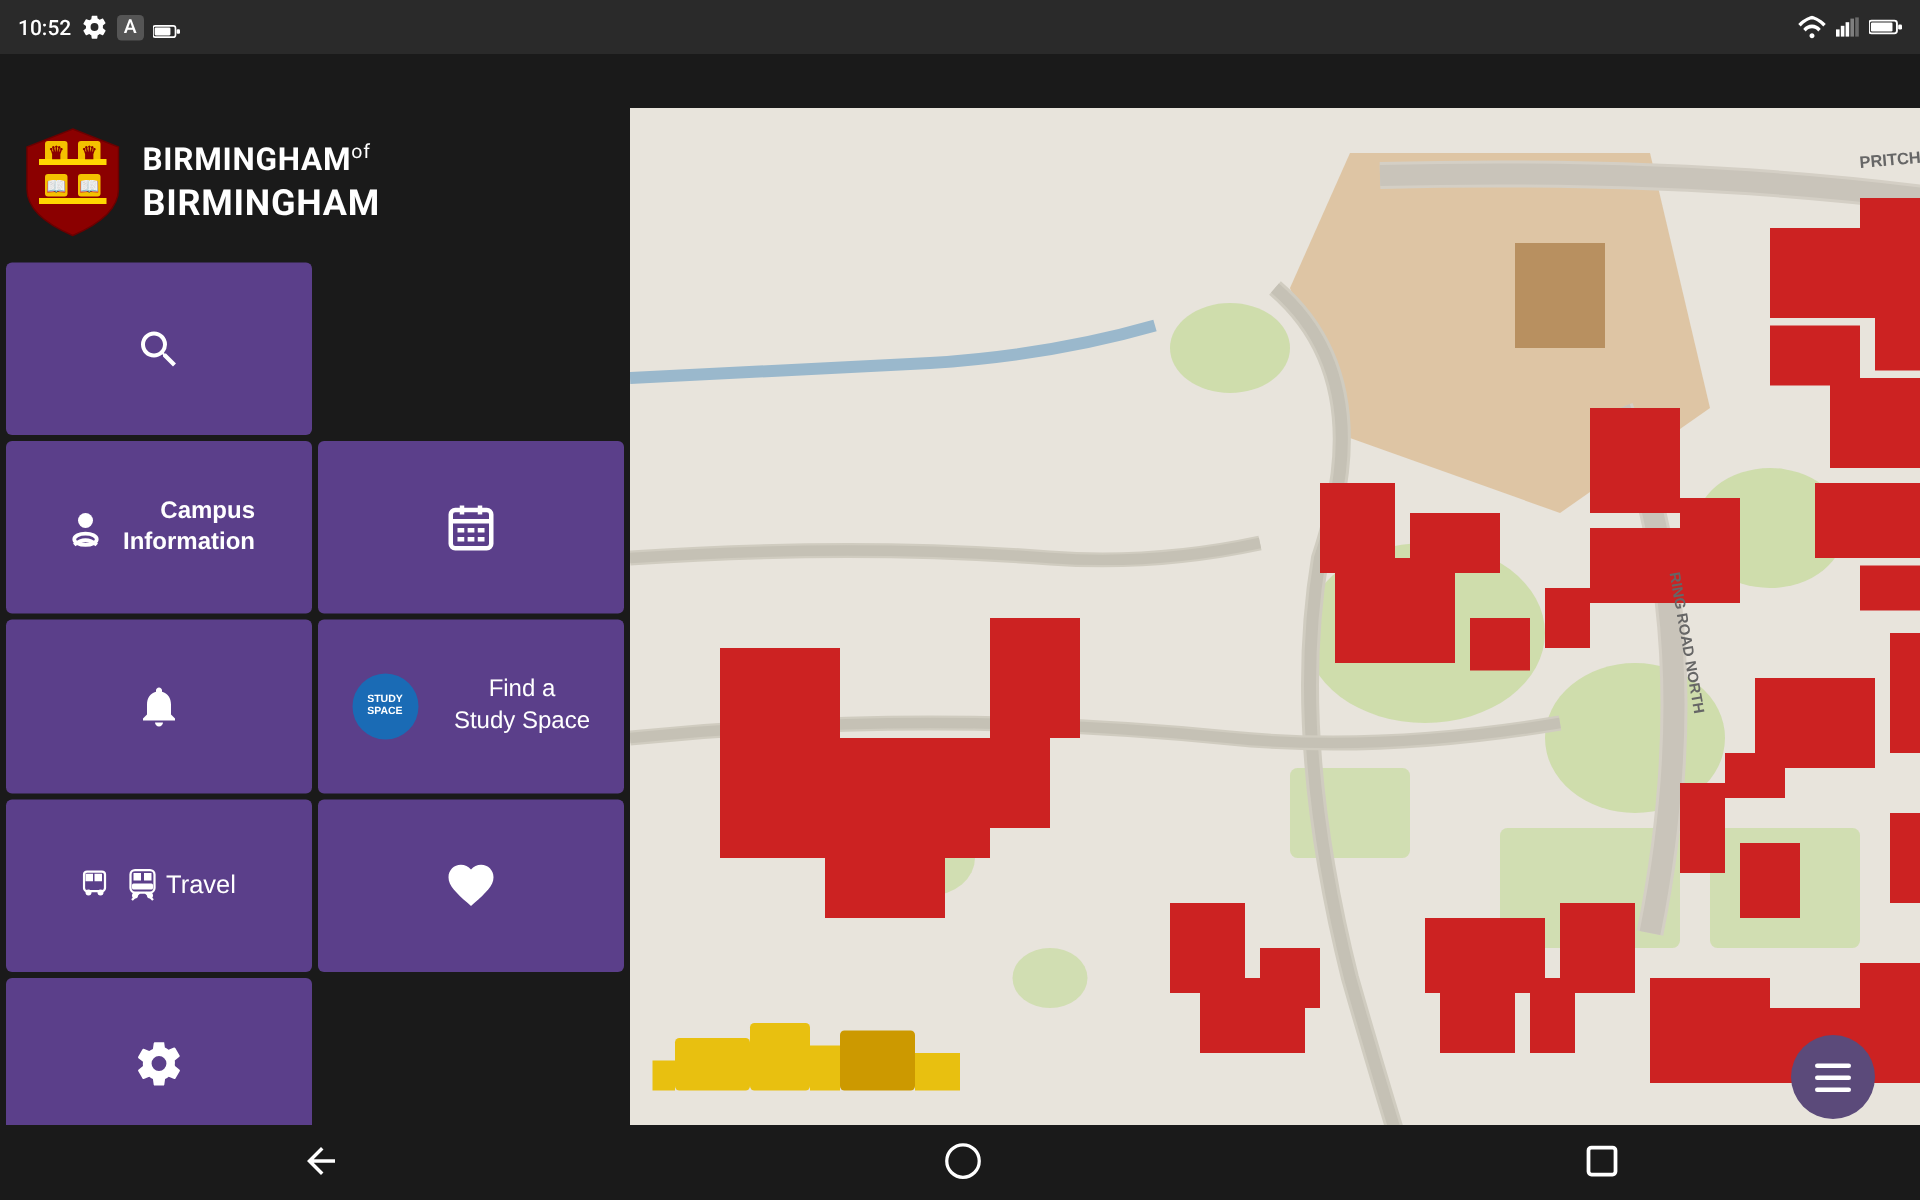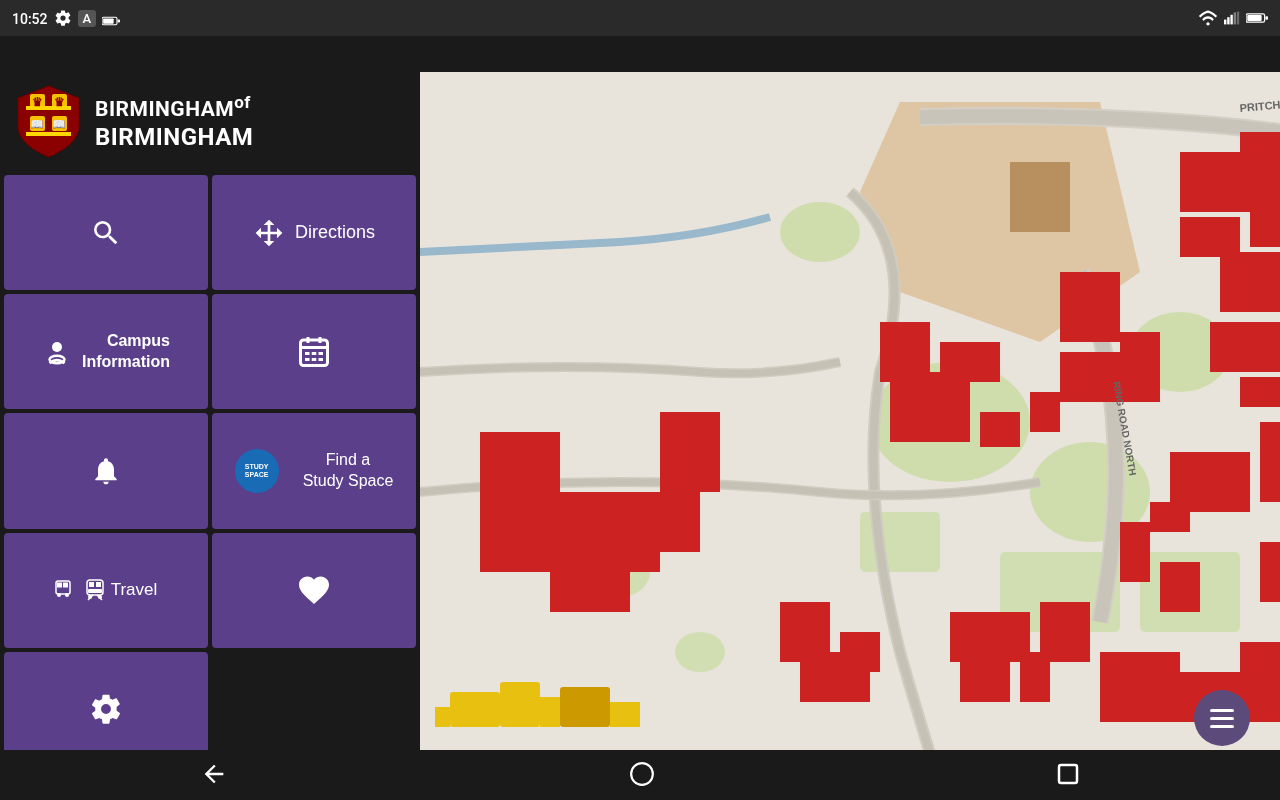--- a/index.html
+++ b/index.html
@@ -204,39 +204,33 @@
         <rect x="36" y="10" width="15" height="15" rx="2" fill="#FFD700" opacity="0.9"></rect>
         <rect x="14" y="32" width="15" height="15" rx="2" fill="#FFD700" opacity="0.9"></rect>
         <rect x="36" y="32" width="15" height="15" rx="2" fill="#FFD700" opacity="0.9"></rect>
         <text x="21.5" y="22" text-anchor="middle" font-size="12" fill="#8B0000" font-weight="bold">♛</text>
         <text x="43.5" y="22" text-anchor="middle" font-size="12" fill="#8B0000" font-weight="bold">♛</text>
         <text x="21.5" y="44" text-anchor="middle" font-size="11" fill="#8B0000" font-weight="bold">📖</text>
         <text x="43.5" y="44" text-anchor="middle" font-size="11" fill="#8B0000" font-weight="bold">📖</text>
       </svg>
       <div>
         <div style="color:white;font-size:21px;font-weight:700;line-height:1.25;letter-spacing:0.5px;">
-          <span>BIRMINGHAM</span><sup style="font-size:17px;font-weight:700;">of</sup>
+          <span>BIRMINGHAM</span><sup style="font-size:13px;font-weight:400;">of</sup>
         </div>
         <div style="color:white;font-size:24px;font-weight:700;letter-spacing:0.5px;">BIRMINGHAM</div>
       </div>
     </div>
 
     <div class="grid-container">
 
       <div class="grid-row">
         <button class="btn" style="flex:0 0 calc(50% - 2px);">
           <svg width="32" height="32" viewBox="0 0 24 24" fill="white">
             <path d="M15.5 14h-.79l-.28-.27A6.47 6.47 0 0 0 16 9.5 6.5 6.5 0 1 0 9.5 16c1.61 0 3.09-.59 4.23-1.57l.27.28v.79l5 4.99L20.49 19l-4.99-5zm-6 0C7.01 14 5 11.99 5 9.5S7.01 5 9.5 5 14 7.01 14 9.5 11.99 14 9.5 14z"></path>
           </svg>
-        </button>
-        <button class="btn" style="flex:1;">
-          <svg width="32" height="32" viewBox="0 0 24 24" fill="white">
-            <path d="M12 2L8 6h3v5H6V8l-4 4 4 4v-3h5v5h-3l4 4 4-4h-3v-5h5v3l4-4-4-4v3h-5V6h3z"></path>
-          </svg>
-          <span style="font-size:18px;font-weight:500;">Directions</span>
         </button>
       </div>
 
       <div class="grid-row">
         <button class="btn" style="flex:1;">
           <svg width="30" height="30" viewBox="0 0 24 24" fill="white">
             <circle cx="12" cy="8" r="4"></circle>
             <ellipse cx="12" cy="18" rx="6" ry="3" fill="none" stroke="white" stroke-width="2"></ellipse>
             <path d="M6 21 Q12 16 18 21" fill="none" stroke="white" stroke-width="2"></path>
           </svg>

